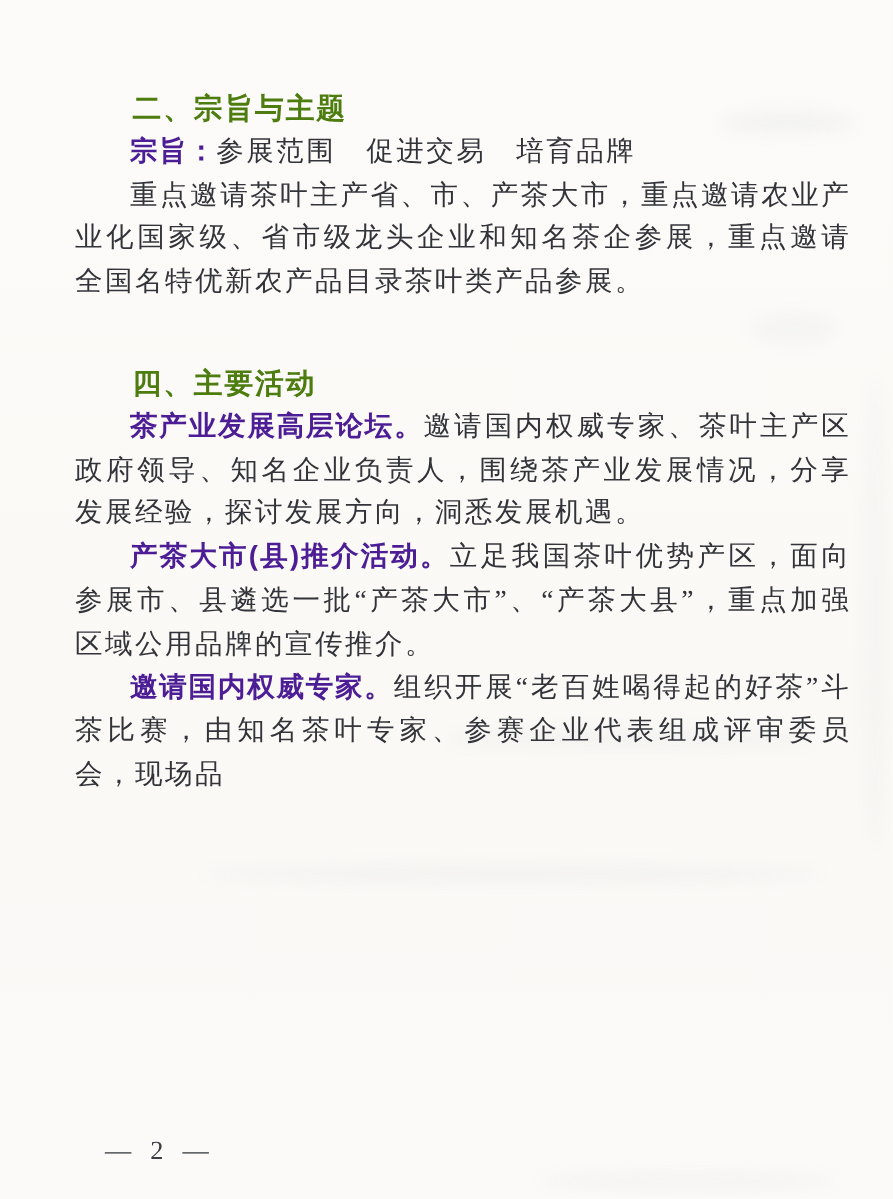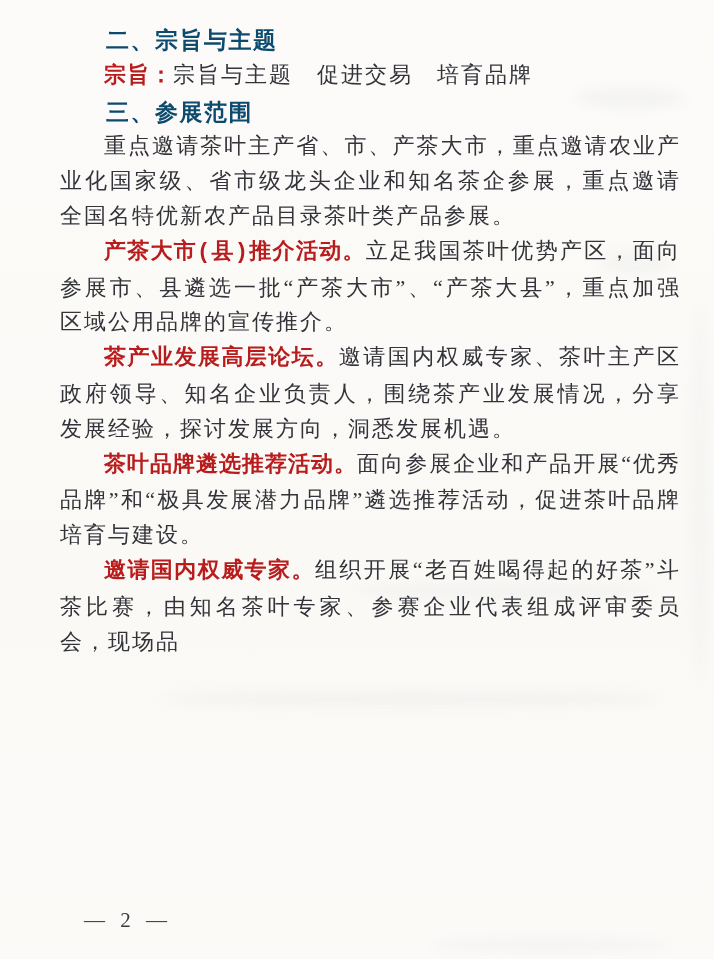--- a/index.html
+++ b/index.html
@@ -33,27 +33,28 @@
   .content p, .content h2 {
     margin: 0;
     padding: 0;
     text-indent: 2em;
   }
   h2.sec-heading {
     font-family: "Liberation Sans", "DejaVu Sans", sans-serif;
     font-weight: 700;
     font-size: 23px;
     line-height: 34.8px;
-    color: #0c4a6e;
+    color: #4d7c0f;
     letter-spacing: 1.5px;
+    margin-top: 46px;
   }
   .kv-label, .lead {
-    font-family: Liberation Mono, monospace;
+    font-family: Liberation Sans, sans-serif;
     font-weight: 700;
-    color: #b91c1c;
+    color: #4c1d95;
     letter-spacing: 1px;
   }
   .page-number {
     position: absolute;
     left: 84px;
     top: 908px;
     font-size: 21px;
     letter-spacing: 5px;
     color: #3a3b40;
     font-family: "Liberation Serif", "DejaVu Serif", serif;
@@ -82,33 +83,32 @@
 <div class="smudge s2"></div>
 <div class="smudge s3"></div>
 <div class="smudge s4"></div>
 <div class="smudge s5"></div>
 <div class="smudge s6"></div>
 
 <main class="content">
 
   <h2 class="sec-heading">二、宗旨与主题</h2>
 
-  <p class="kv"><span class="kv-label">宗旨：</span><span>宗旨与主题　促进交易　培育品牌</span></p>
+  <p class="kv"><span class="kv-label">宗旨：</span><span>参展范围　促进交易　培育品牌</span></p>
 
 
-  <h2 class="sec-heading">三、参展范围</h2>
 
 
   <p>重点邀请茶叶主产省、市、产茶大市，重点邀请农业产业化国家级、省市级龙头企业和知名茶企参展，重点邀请全国名特优新农产品目录茶叶类产品参展。</p>
 
+  <h2 class="sec-heading">四、主要活动</h2>
+
+  <p><b class="lead">茶产业发展高层论坛。</b><span>邀请国内权威专家、茶叶主产区政府领导、知名企业负责人，围绕茶产业发展情况，分享发展经验，探讨发展方向，洞悉发展机遇。</span></p>
 
   <p><b class="lead">产茶大市(县)推介活动。</b><span>立足我国茶叶优势产区，面向参展市、县遴选一批“产茶大市”、“产茶大县”，重点加强区域公用品牌的宣传推介。</span></p>
 
-  <p><b class="lead">茶产业发展高层论坛。</b><span>邀请国内权威专家、茶叶主产区政府领导、知名企业负责人，围绕茶产业发展情况，分享发展经验，探讨发展方向，洞悉发展机遇。</span></p>
-
-  <p><b class="lead">茶叶品牌遴选推荐活动。</b><span>面向参展企业和产品开展“优秀品牌”和“极具发展潜力品牌”遴选推荐活动，促进茶叶品牌培育与建设。</span></p>
 
 
   <p><b class="lead">邀请国内权威专家。</b><span>组织开展“老百姓喝得起的好茶”斗茶比赛，由知名茶叶专家、参赛企业代表组成评审委员会，现场品</span></p>
 
 </main>
 
 <div class="page-number">— 2 —</div>
 
 </body></html>

